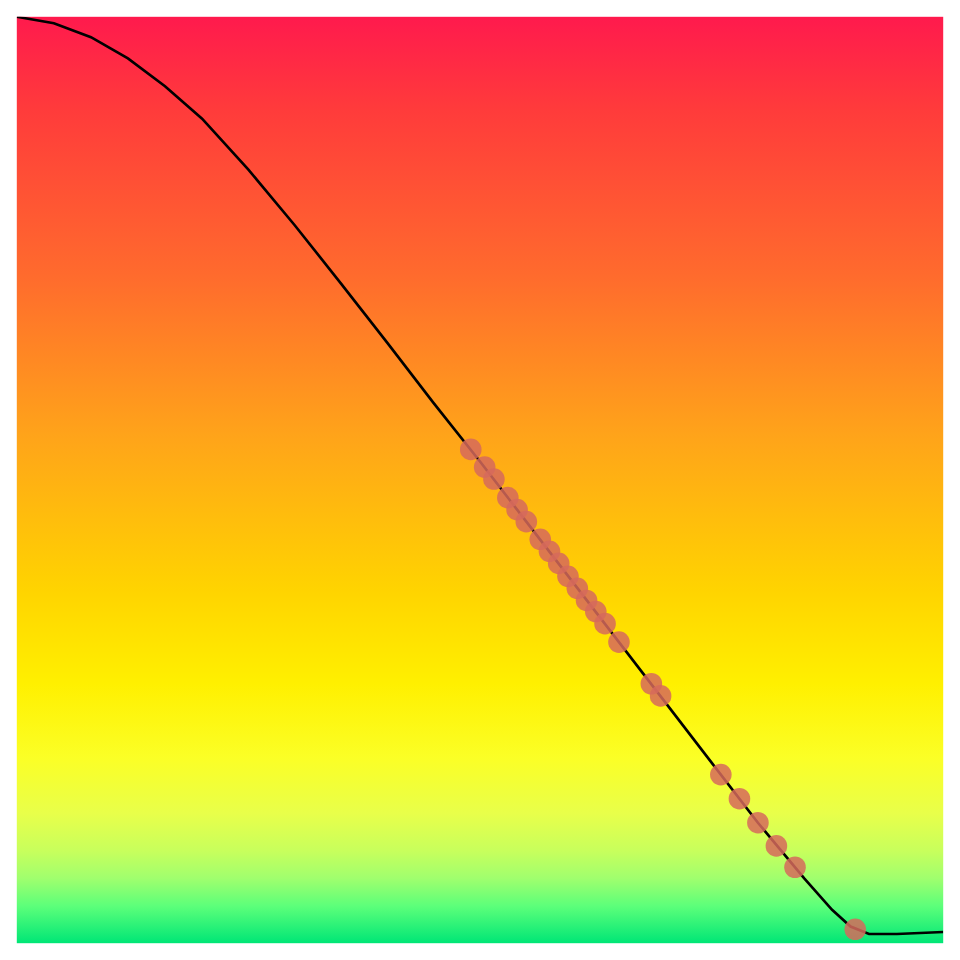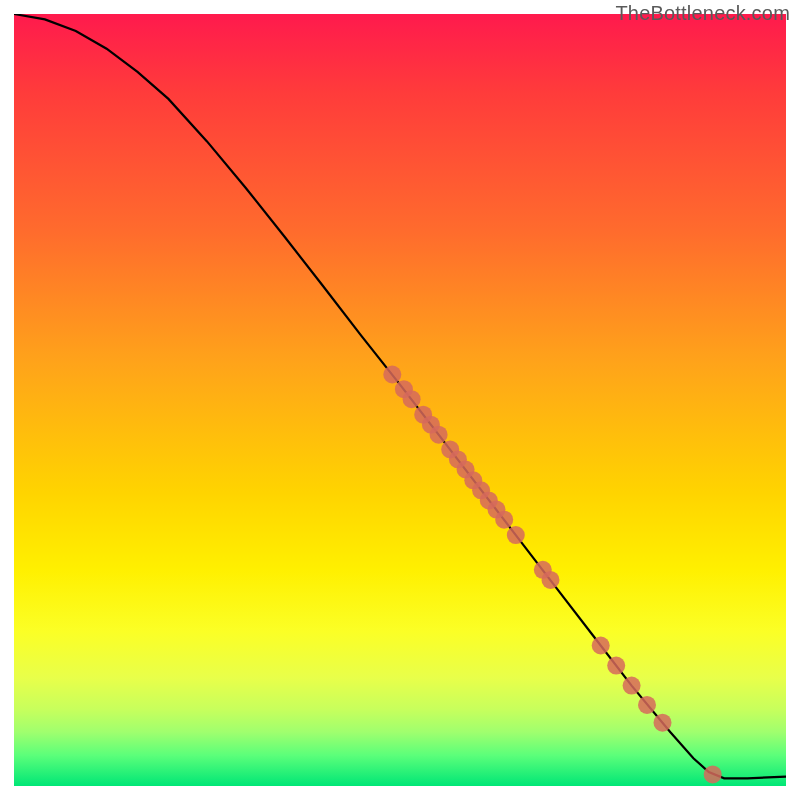--- a/index.html
+++ b/index.html
@@ -85,14 +85,13 @@
         <circle cx="536.5" cy="565.9" r="9" fill="#d66a5c" fill-opacity="0.85"></circle>
         <circle cx="586.7" cy="631.5" r="9" fill="#d66a5c" fill-opacity="0.85"></circle>
         <circle cx="602.2" cy="651.6" r="9" fill="#d66a5c" fill-opacity="0.85"></circle>
         <circle cx="617.6" cy="671.6" r="9" fill="#d66a5c" fill-opacity="0.85"></circle>
         <circle cx="633.0" cy="690.9" r="9" fill="#d66a5c" fill-opacity="0.85"></circle>
         <circle cx="648.5" cy="708.7" r="9" fill="#d66a5c" fill-opacity="0.85"></circle>
         <circle cx="698.7" cy="760.4" r="9" fill="#d66a5c" fill-opacity="0.85"></circle>
       </g>
   </svg>
 
-  <div class="watermark">TheBottleneck.com</div>
 </div>
 
 </body></html>

